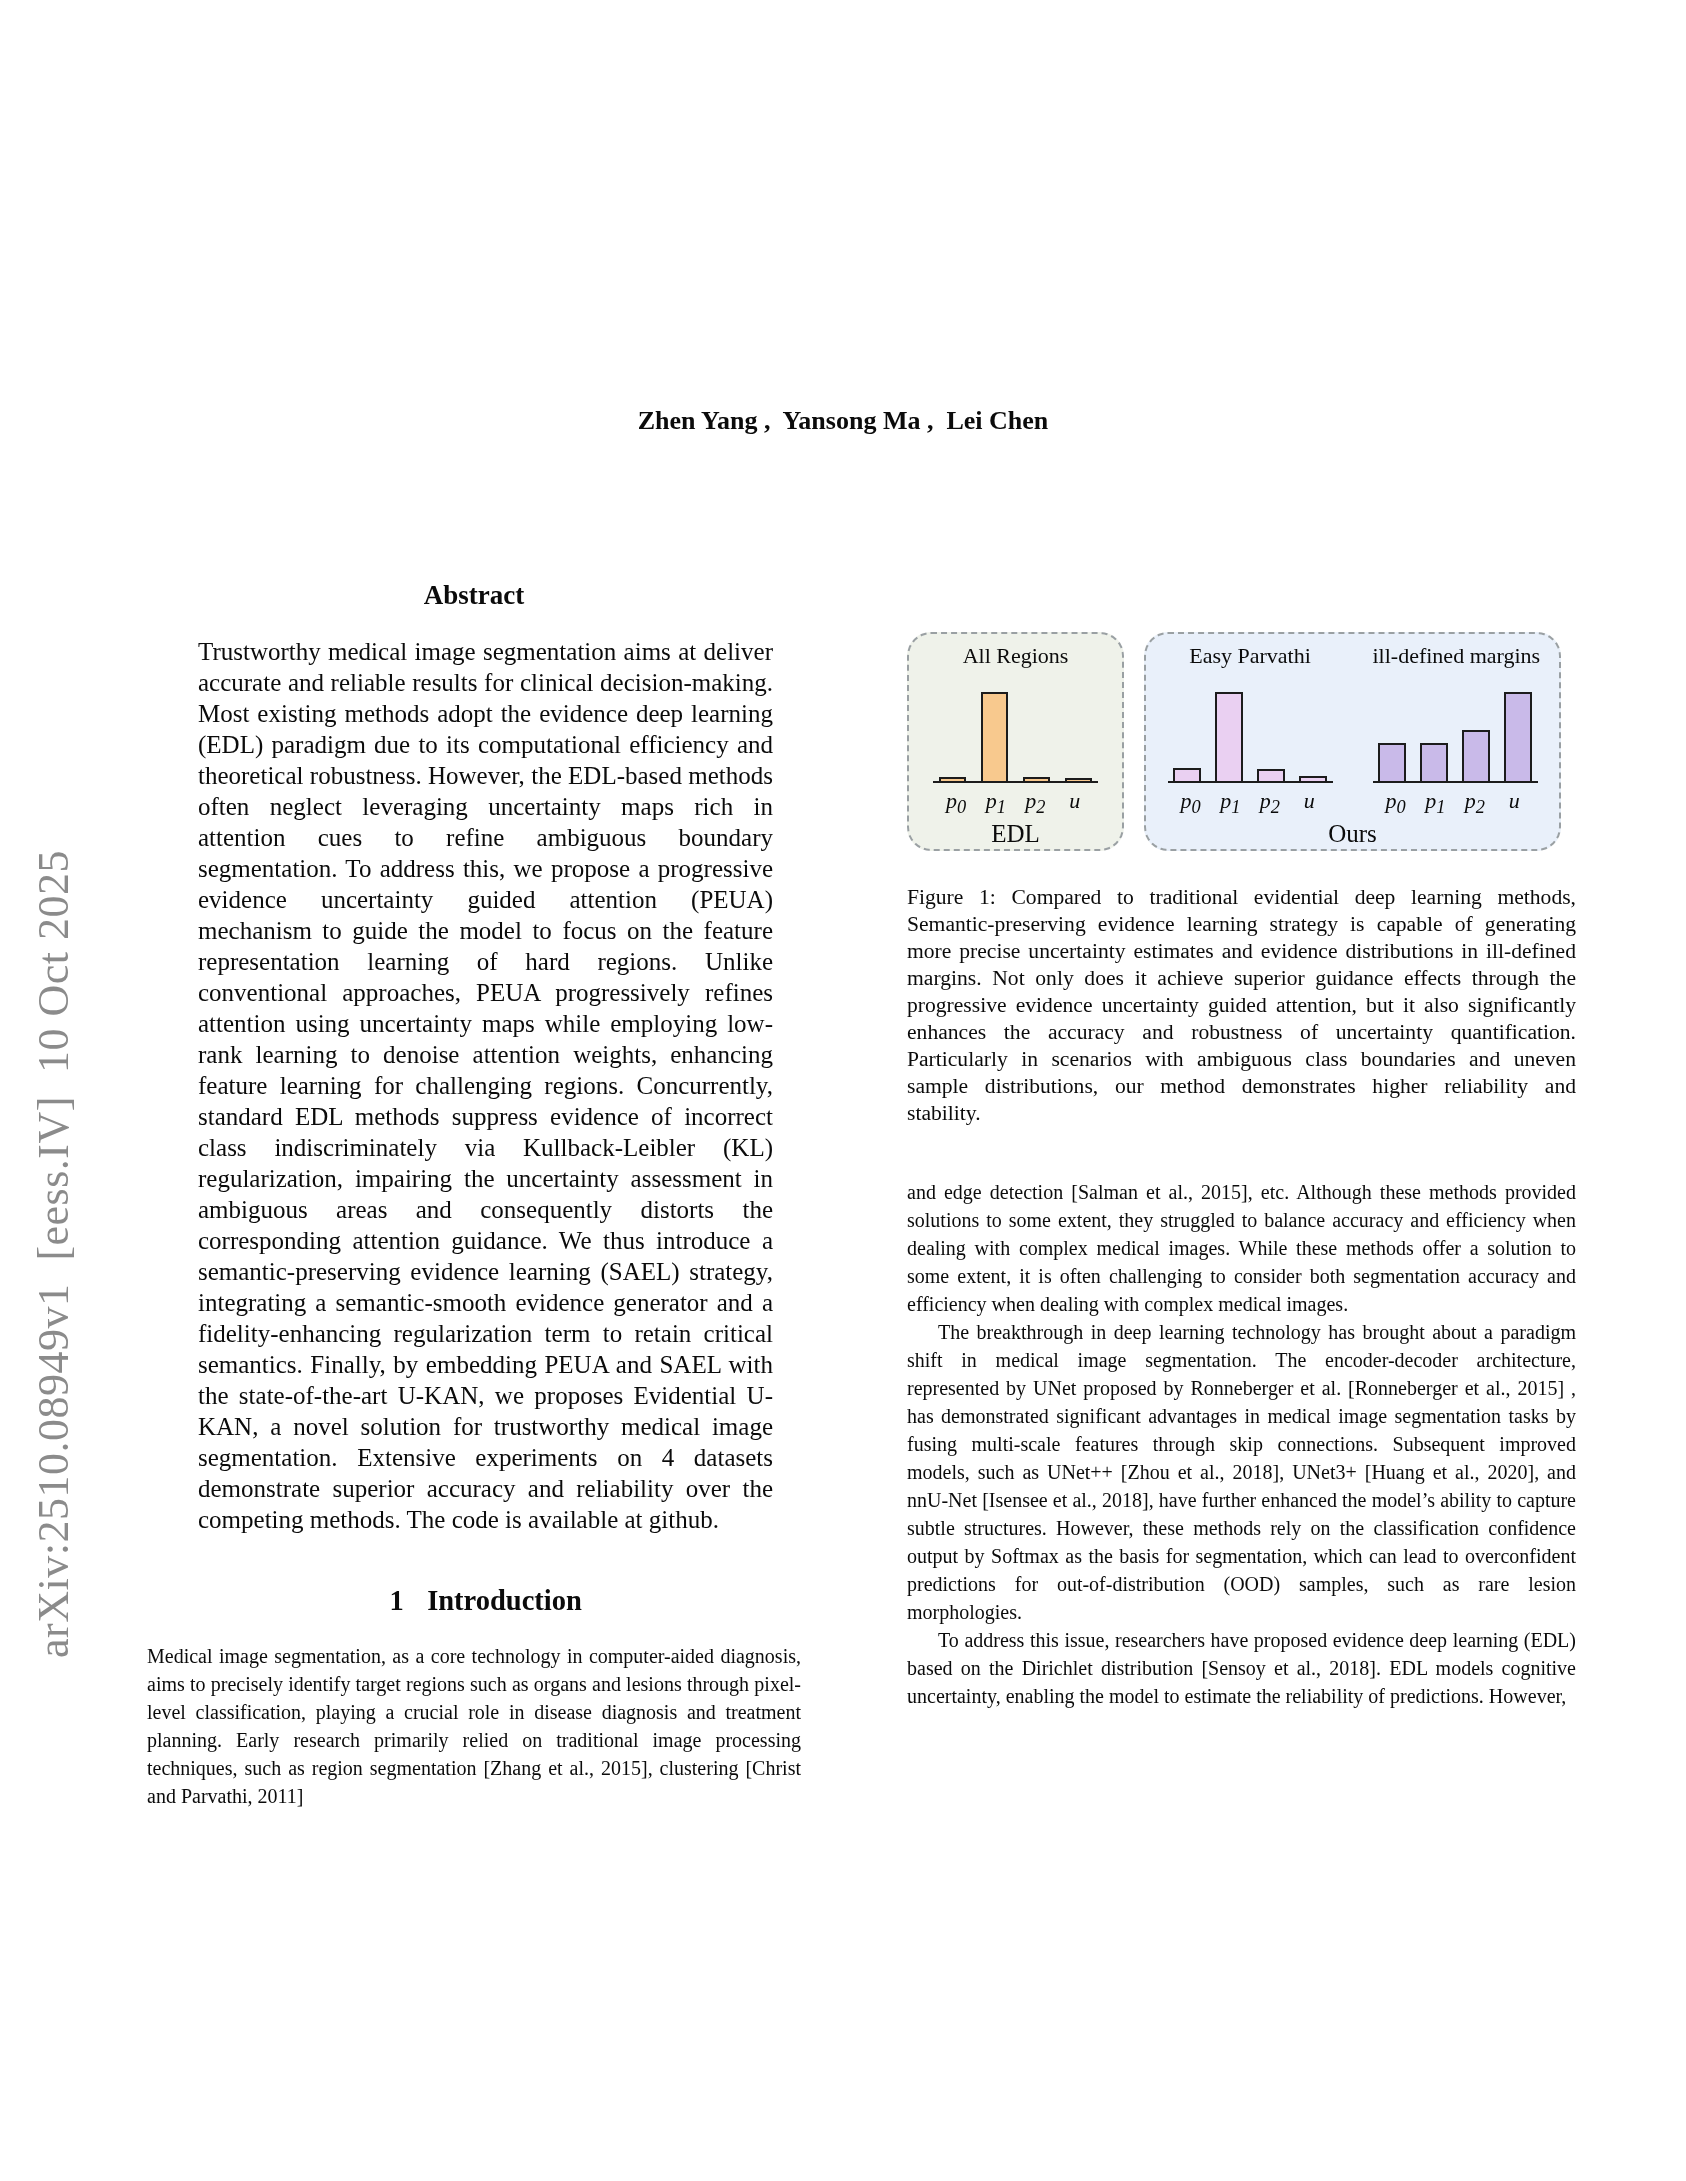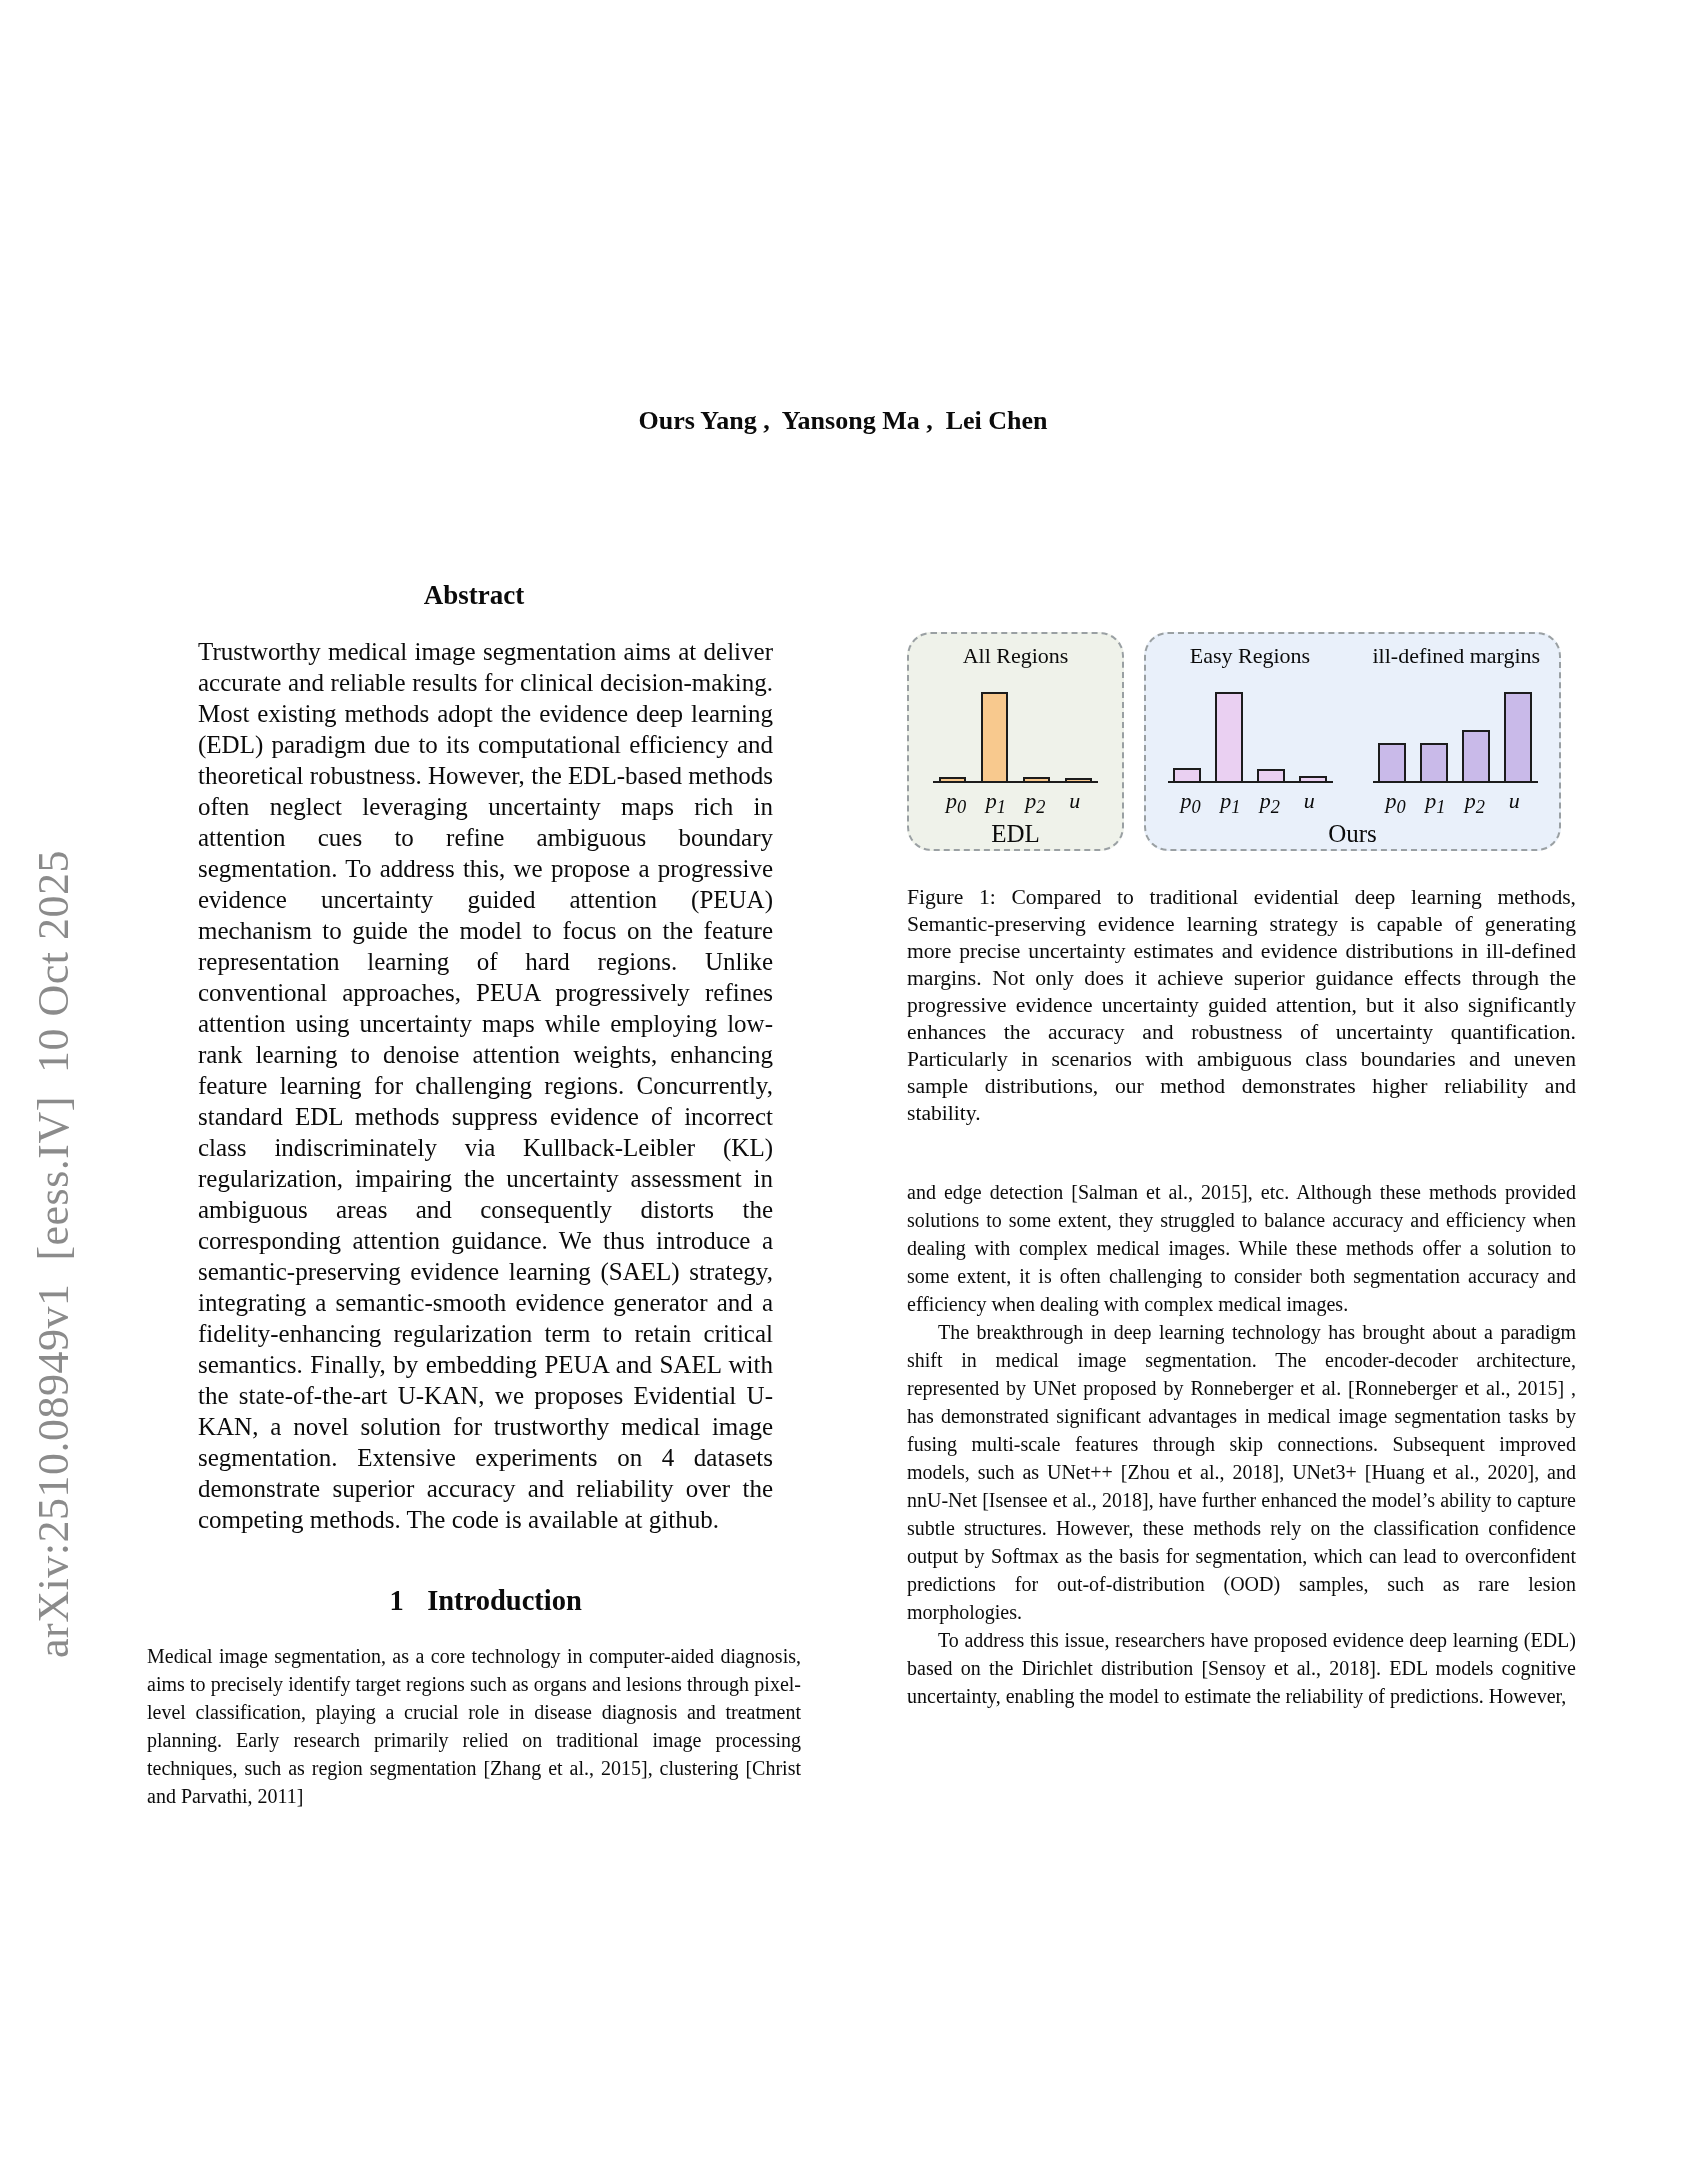--- a/index.html
+++ b/index.html
@@ -47,21 +47,21 @@
   .caption{margin-top:33px;font-size:21.6px;line-height:27px;text-align:justify;}
 </style>
 </head>
 <body>
 
 <div class="page">
 
   <div class="watermark">arXiv:2510.08949v1  [eess.IV]  10 Oct 2025</div>
 
 
-  <div class="authors">Ours Yang ,  Yansong Ma ,  Lei Chen</div>
+  <div class="authors">Zhen Yang ,  Yansong Ma ,  Lei Chen</div>
 
   <div class="col-left">
     <div class="abstract-heading">Abstract</div>
     <p class="abstract-text">Trustworthy medical image segmentation aims at deliver accurate and reliable results for clinical decision-making. Most existing methods adopt the evidence deep learning (EDL) paradigm due to its computational efficiency and theoretical robustness. However, the EDL-based methods often neglect leveraging uncertainty maps rich in attention cues to refine ambiguous boundary segmentation. To address this, we propose a progressive evidence uncertainty guided attention (PEUA) mechanism to guide the model to focus on the feature representation learning of hard regions. Unlike conventional approaches, PEUA progressively refines attention using uncertainty maps while employing low-rank learning to denoise attention weights, enhancing feature learning for challenging regions. Concurrently, standard EDL methods suppress evidence of incorrect class indiscriminately via Kullback-Leibler (KL) regularization, impairing the uncertainty assessment in ambiguous areas and consequently distorts the corresponding attention guidance. We thus introduce a semantic-preserving evidence learning (SAEL) strategy, integrating a semantic-smooth evidence generator and a fidelity-enhancing regularization term to retain critical semantics. Finally, by embedding PEUA and SAEL with the state-of-the-art U-KAN, we proposes Evidential U-KAN, a novel solution for trustworthy medical image segmentation. Extensive experiments on 4 datasets demonstrate superior accuracy and reliability over the competing methods. The code is available at github.</p>
     <h2 class="section-heading"><span class="section-number">1</span><span>Introduction</span></h2>
     <p class="body-text">Medical image segmentation, as a core technology in computer-aided diagnosis, aims to precisely identify target regions such as organs and lesions through pixel-level classification, playing a crucial role in disease diagnosis and treatment planning. Early research primarily relied on traditional image processing techniques, such as region segmentation [Zhang et al., 2015], clustering [Christ and Parvathi, 2011]</p>
   </div>
 
   <div class="col-right">
 
@@ -82,21 +82,21 @@
                 <span class="cat">p<sub>2</sub></span>
                 <span class="cat">u</span>
               </div>
             </div>
         </div>
         <div class="panel-label">EDL</div>
       </div>
       <div class="panel panel-ours">
         <div class="chart-row">
           <div class="chart">
-              <div class="chart-title">Easy Regions</div>
+              <div class="chart-title">Easy Parvathi</div>
               <div class="plot">
                 <div class="bar" style="height: 13px; background: rgb(234, 208, 242);"></div>
                 <div class="bar" style="height: 89px; background: rgb(234, 208, 242);"></div>
                 <div class="bar" style="height: 12px; background: rgb(234, 208, 242);"></div>
                 <div class="bar" style="height: 5.5px; background: rgb(234, 208, 242);"></div>
               </div>
               <div class="cat-row">
                 <span class="cat">p<sub>0</sub></span>
                 <span class="cat">p<sub>1</sub></span>
                 <span class="cat">p<sub>2</sub></span>

